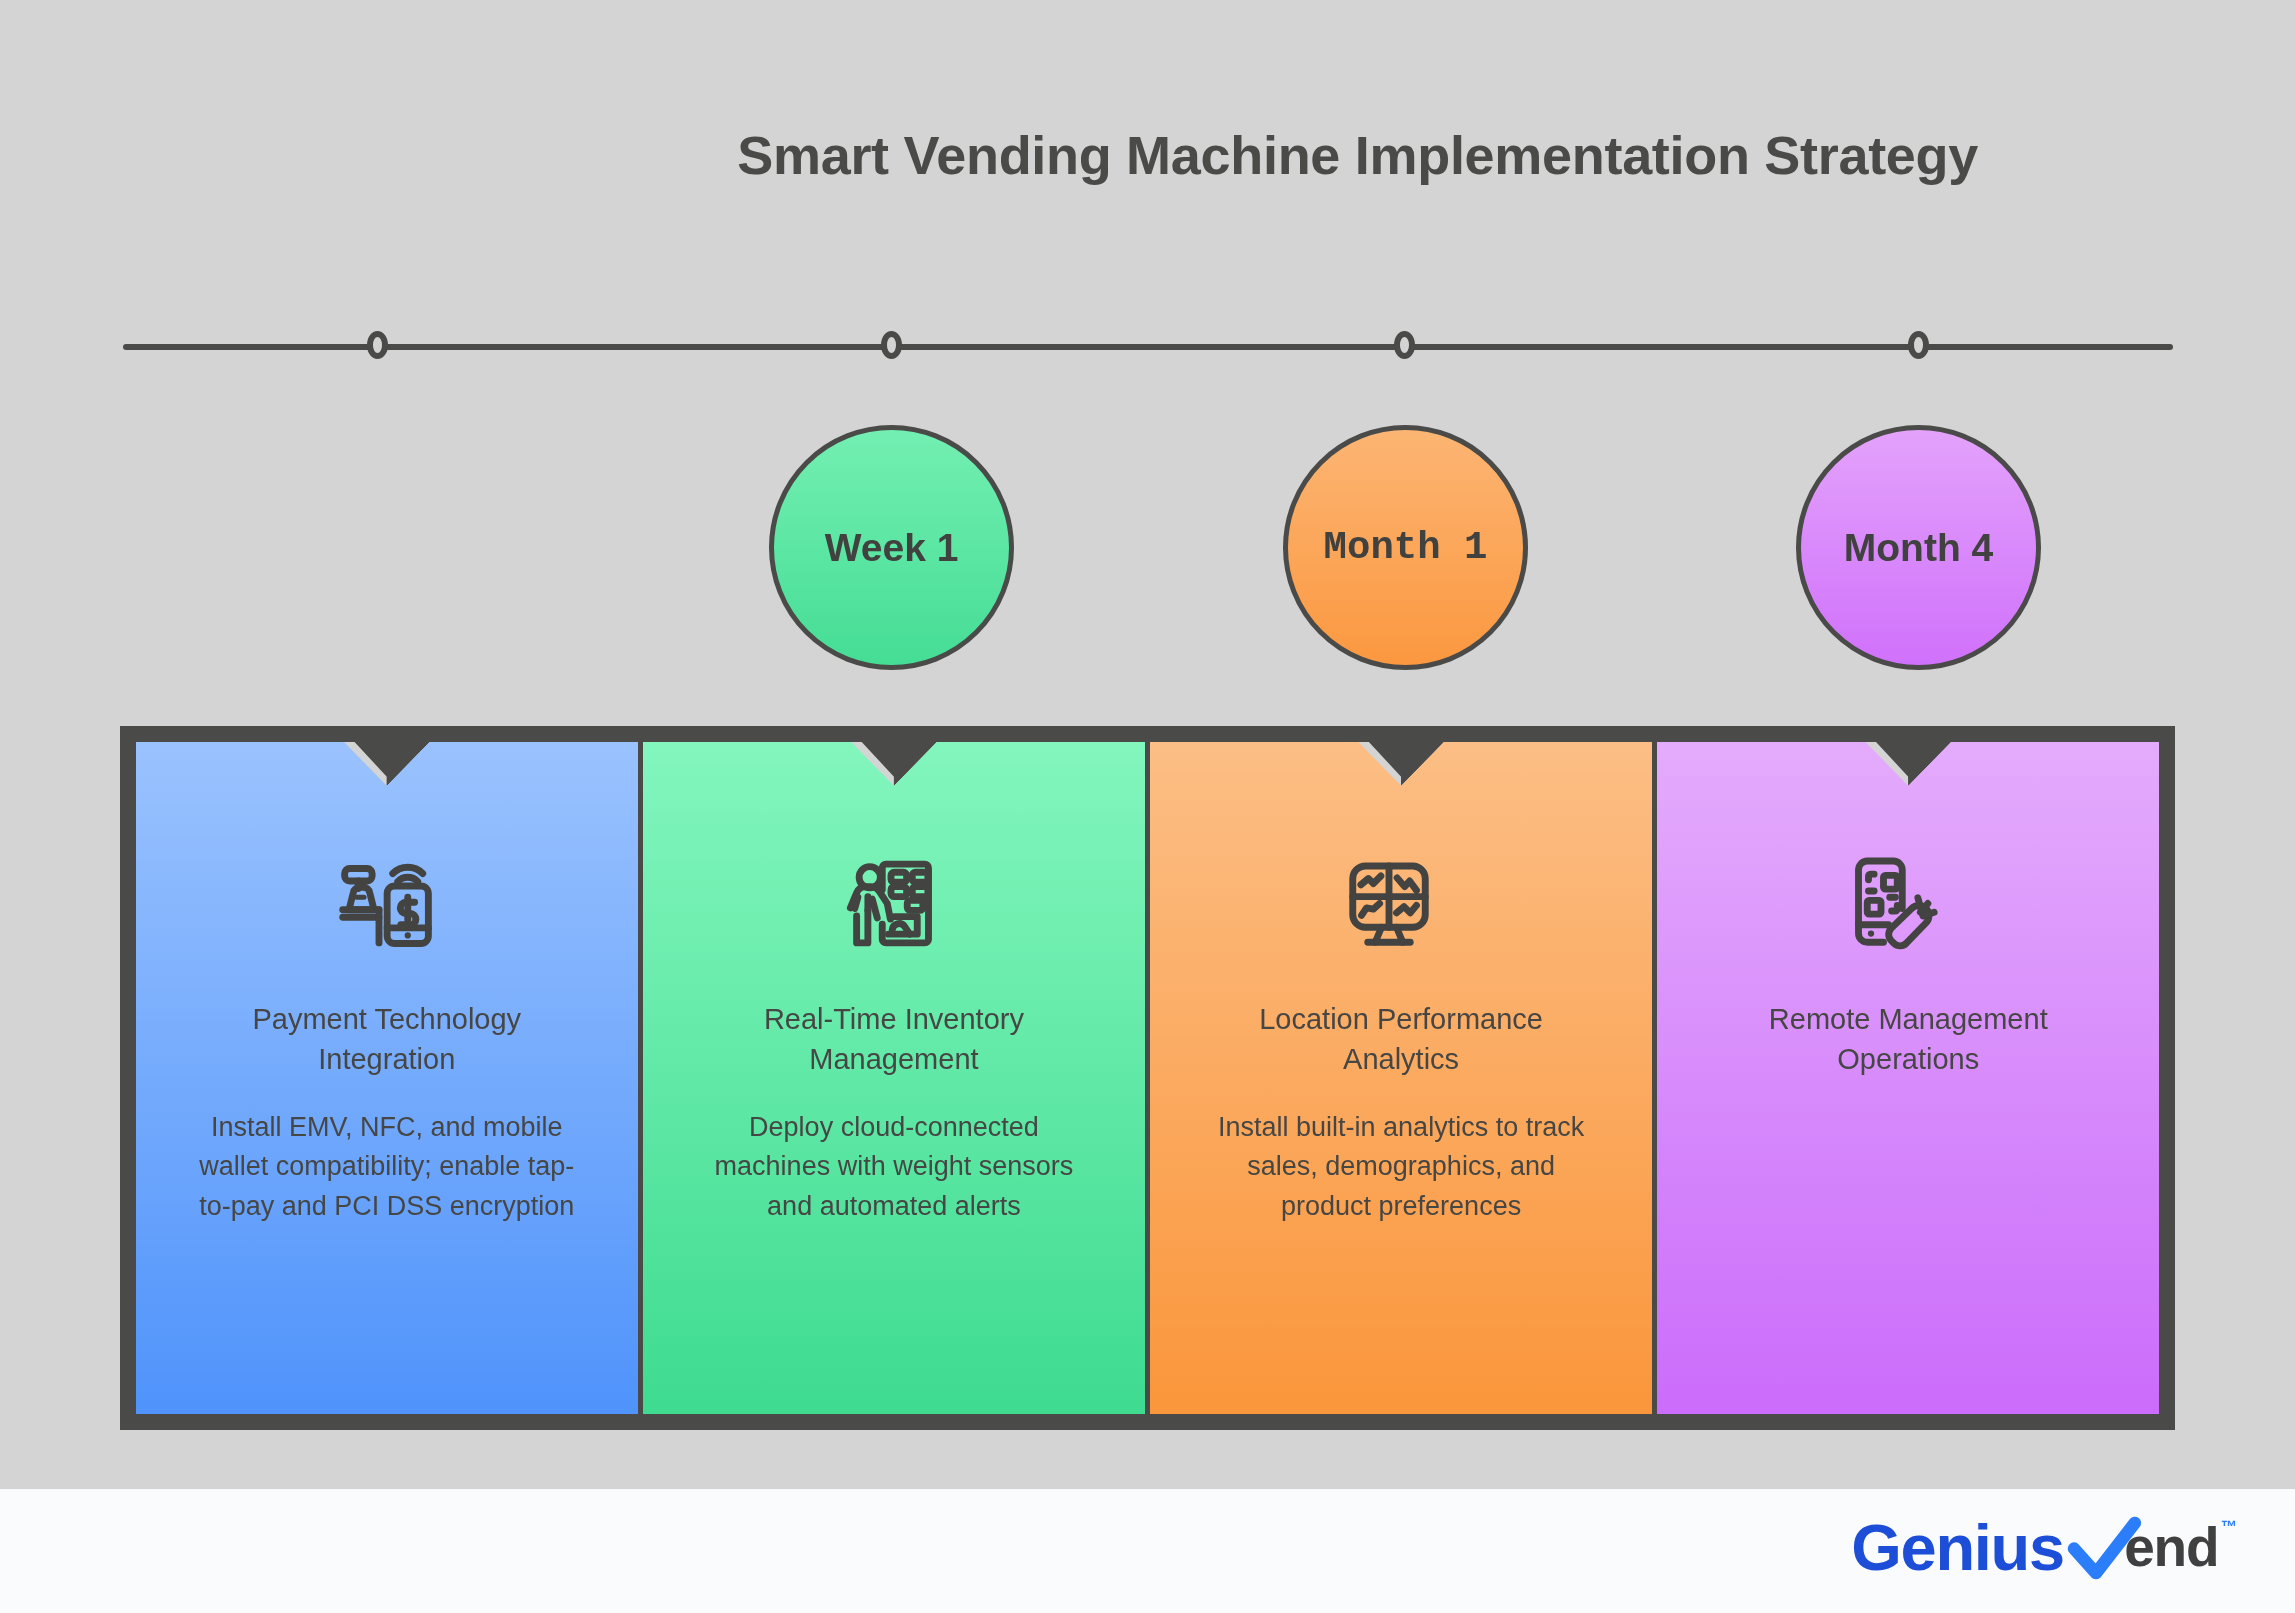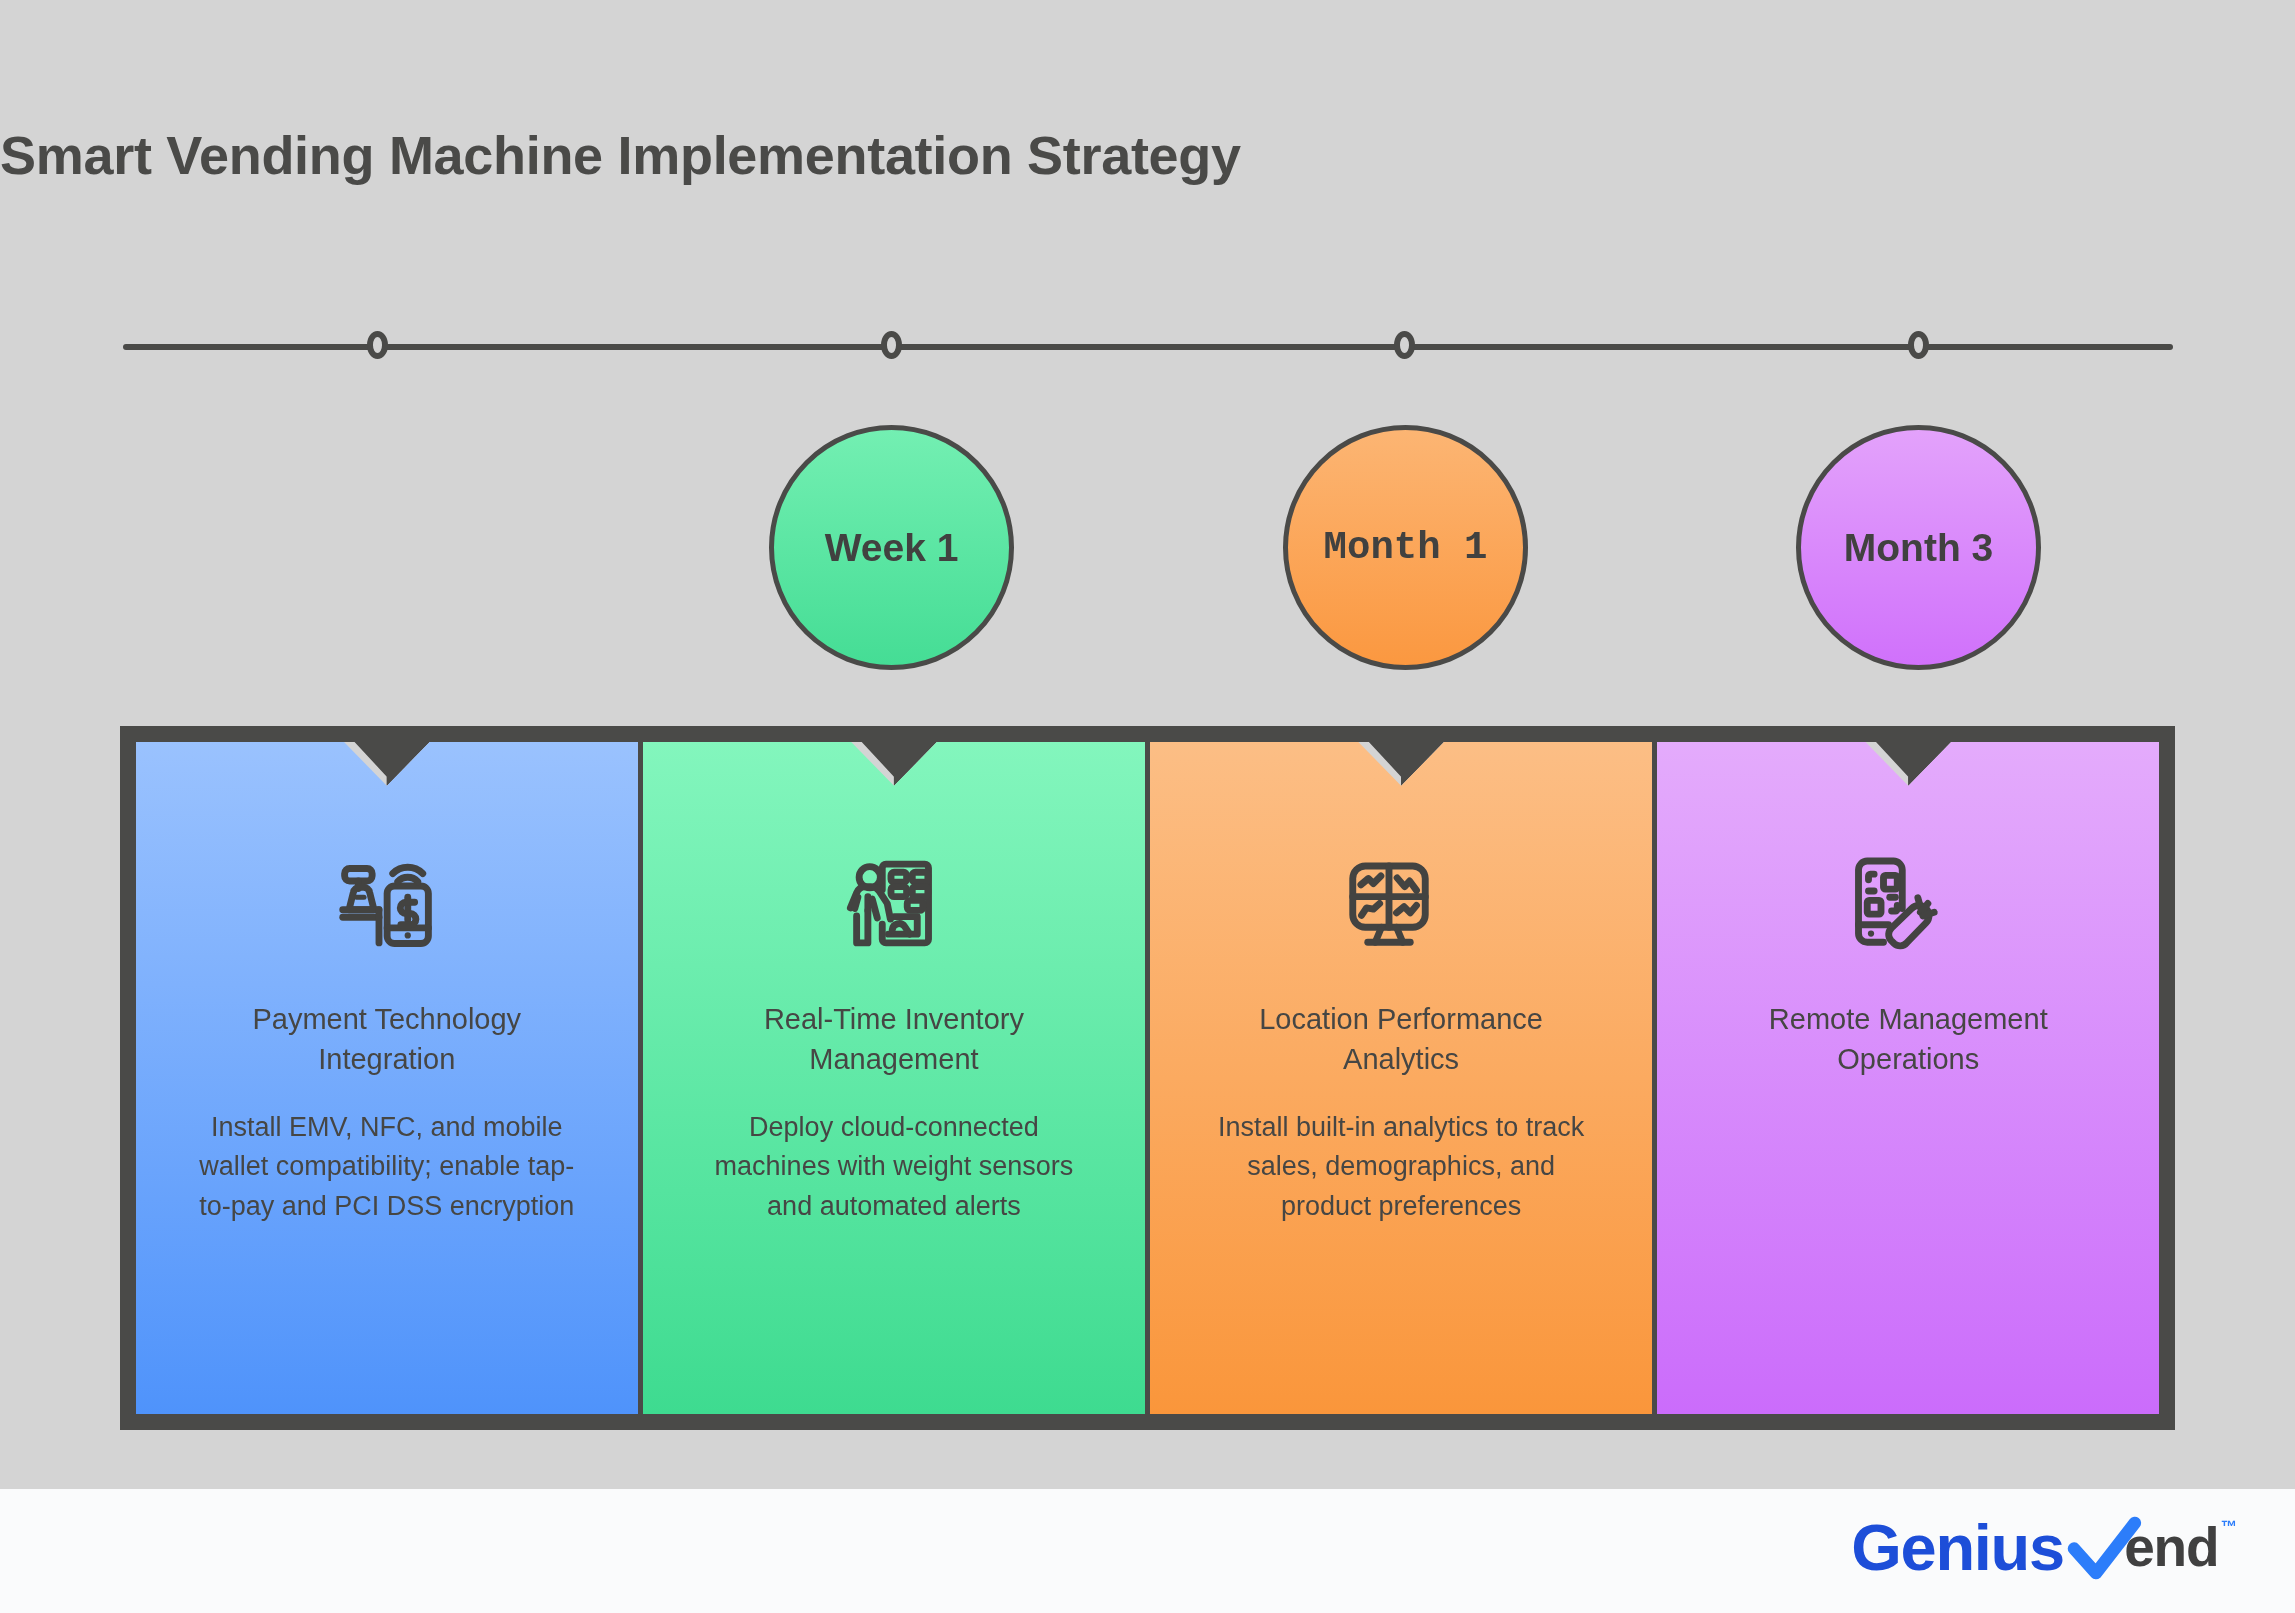--- a/index.html
+++ b/index.html
@@ -30,21 +30,21 @@
     height: 1489px;
     background: #d4d4d4;
   }
 
   
   #page-title {
     position: absolute;
     left: 0;
     top: 124px;
     width: 1978px;
-    text-align: left;
+    text-align: right;
     font-size: 54px;
     font-weight: 700;
     color: #4a4a48;
     letter-spacing: -0.3px;
     white-space: nowrap;
   }
 
   
   #timeline {
     position: absolute;
@@ -230,21 +230,21 @@
     <div class="tl-dot" style="left:1394px"></div>
     <div class="tl-dot" style="left:1908px"></div>
 
     <div class="milestone ms-green" style="left:769px">
       <span>Week 1</span>
     </div>
     <div class="milestone ms-orange" style="left:1283px">
       <span>Month 1</span>
     </div>
     <div class="milestone ms-purple" style="left:1796px">
-      <span>Month 3</span>
+      <span>Month 4</span>
     </div>
 
     <div id="band">
 
       <div class="card c-blue">
         <div class="notch"></div>
         <div class="card-icon">
           <svg viewBox="0 0 200 200" fill="none" stroke="#434341" stroke-width="11" stroke-linecap="round" stroke-linejoin="round">
             <rect x="33" y="44" width="44" height="20" rx="8"></rect>
             <path d="M55 64 v12"></path>

